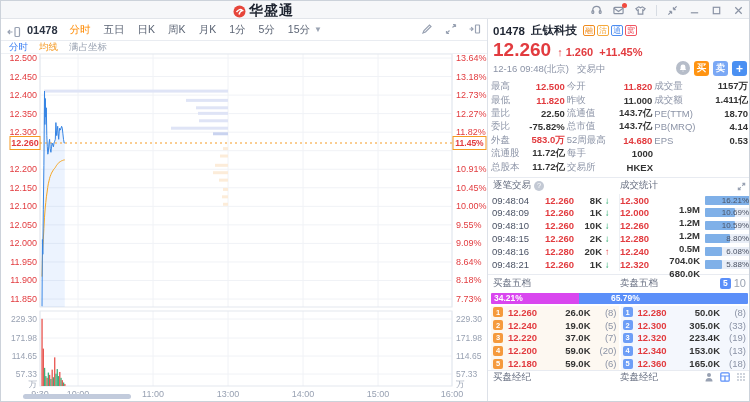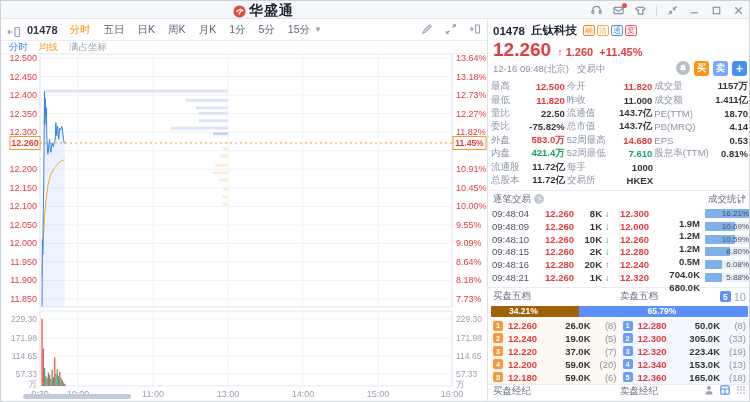--- a/index.html
+++ b/index.html
@@ -64,21 +64,21 @@
   .qpair.p1 { width:74px; } .qpair.p2 { width:86px; margin-left:2px; } .qpair.p3 { width:94px; margin-left:2px; }
   .qlabel { color:#8b93a6; white-space:nowrap; }
   .qval { flex:1; text-align:right; font-weight:bold; color:#333; white-space:nowrap; }
   .c-red { color:#e23b3f !important; } .c-green { color:#14a35f !important; } .c-dark { color:#333 !important; }
   .sec-border { border-top:1px solid #e8ebf1; margin-top:3px; }
   
   .rp-tick-head { height:16px; display:flex; align-items:center; padding:0 5px; color:#666e80; position:relative; }
   .tick-title { display:flex; align-items:center; gap:3px; width:127px; }
   .q-ic { width:10px; height:10px; border-radius:50%; background:#c3c9d4; color:#fff; font-size:7.5px;
     display:inline-flex; align-items:center; justify-content:center; }
-  .stats-title { flex:1; text-align:right; }
+  .stats-title { flex:1; text-align:left; }
   .expand-ic { position:absolute; right:5px; top:4px; }
   .expand-ic svg { width:9px; height:9px; stroke:#98a1b2; fill:none; stroke-width:1.3; }
   #tick-body { height:77px; display:flex; position:relative; }
   #tick-body .vdiv { position:absolute; left:131px; top:0; bottom:0; width:1px; background:#edf0f4; }
   #tick-rows { width:131px; } #stats-rows { flex:1; padding-left:4px; }
   .trow { display:flex; height:12.8px; align-items:center; padding:0 4px; }
   .t-time { width:42px; color:#4a5264; }
   .t-price { width:40px; text-align:right; font-weight:bold; }
   .t-vol { flex:1; text-align:right; font-weight:bold; color:#333; }
   .t-arr { width:10px; text-align:center; font-weight:bold; }
@@ -90,22 +90,22 @@
   .s-fill { position:absolute; left:0; top:0; bottom:0; background:#7fb0e8; border-radius:1px; }
   .s-pct { position:absolute; right:2px; top:0; font-size:8px; line-height:9px; color:#4a5264; }
   
   .rp-depth-head { height:17px; display:flex; align-items:center; padding:0 5px; color:#666e80; }
   .dh-bid { width:127px; } .dh-ask { flex:1; }
   .toggle { display:flex; align-items:center; gap:3px; }
   .tg-5 { width:11px; height:11px; background:#5b8ff9; color:#fff; border-radius:2px; font-size:8.5px;
     display:flex; align-items:center; justify-content:center; font-weight:bold; }
   .tg-10 { color:#9aa3b2; font-size:11px; }
   #ratio-bar { height:11px; margin:1px 3px; display:flex; border-radius:1px; overflow:hidden; }
-  .ratio-bid { background:#a16207; color:#fff; font-size:8.5px; font-weight:bold; padding-left:18px; line-height:11px; }
-  .ratio-ask { background:#5b8ff9; color:#fff; font-size:8.5px; font-weight:bold; text-align:center; padding-right:3px; line-height:11px; flex:1; }
+  .ratio-bid { background:#d946ef; color:#fff; font-size:8.5px; font-weight:bold; padding-left:3px; line-height:11px; }
+  .ratio-ask { background:#5b8ff9; color:#fff; font-size:8.5px; font-weight:bold; text-align:left; padding-right:3px; line-height:11px; flex:1;padding-left:32px; }
   #depth-body { display:flex; padding:1px 3px 0 3px; gap:2px; }
   .depth-col { width:128px; }
   .drow { display:flex; height:12.9px; align-items:center; padding:0 2px; }
   .drow.bid { background:#fdf8f1; } .drow.ask { background:#f4f7fd; }
   .d-badge { width:10px; height:10px; border-radius:2px; color:#fff; font-size:7.5px; font-weight:bold;
     display:flex; align-items:center; justify-content:center; margin-right:5px; }
   .bid .d-badge { background:#f59a3c; } .ask .d-badge { background:#6d9ef7; }
   .d-price { width:36px; font-weight:bold; color:#e23b3f; }
   .d-vol { flex:1; text-align:right; font-weight:bold; color:#333; }
   .d-count { width:26px; text-align:right; color:#8b93a6; }
@@ -437,34 +437,20 @@
           <span class="qlabel">52周最高</span>
           <span class="qval c-red">14.680</span>
         </div>
         <div class="qpair p3">
           <span class="qlabel">EPS</span>
           <span class="qval c-dark">0.53</span>
         </div>
       </div>
       <div class="qrow">
         <div class="qpair p1">
-          <span class="qlabel">内盘</span>
-          <span class="qval c-green">421.4万</span>
-        </div>
-        <div class="qpair p2">
-          <span class="qlabel">52周最低</span>
-          <span class="qval c-green">7.610</span>
-        </div>
-        <div class="qpair p3">
-          <span class="qlabel">股息率(TTM)</span>
-          <span class="qval c-dark">0.81%</span>
-        </div>
-      </div>
-      <div class="qrow">
-        <div class="qpair p1">
           <span class="qlabel">流通股</span>
           <span class="qval c-dark">11.72亿</span>
         </div>
         <div class="qpair p2">
           <span class="qlabel">每手</span>
           <span class="qval c-dark">1000</span>
         </div>
       </div>
       <div class="qrow">
         <div class="qpair p1">

